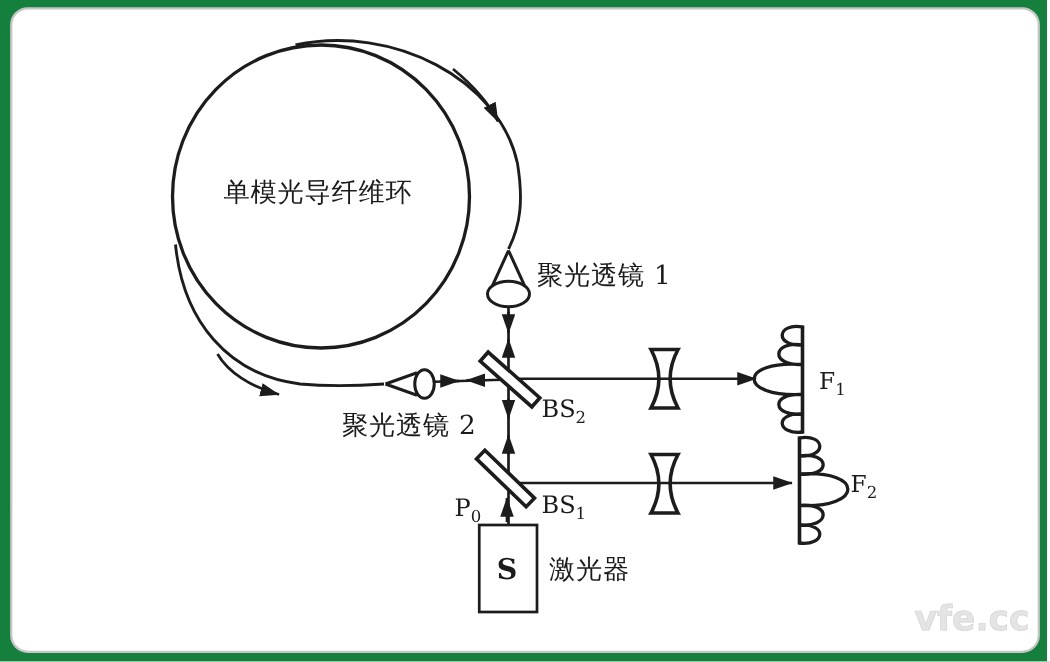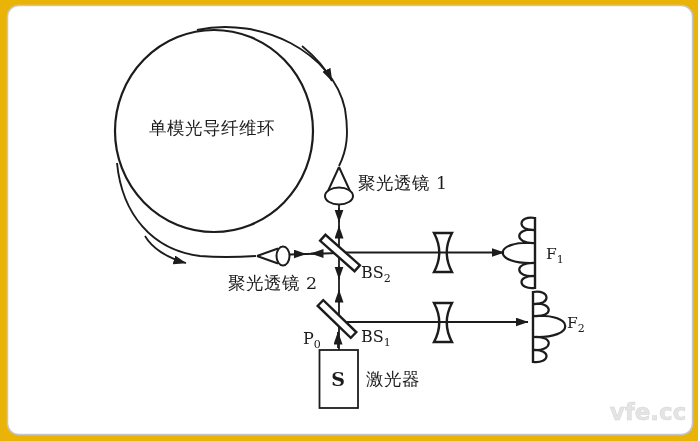--- a/index.html
+++ b/index.html
@@ -1,19 +1,19 @@
 <!DOCTYPE html>
 <html><head>
 <meta charset="utf-8">
 <style>
   html,body{margin:0;padding:0;background:#ffffff;}
   .stage{
     position:relative;
     width:698px;height:441px;
-    background:#eab308;
+    background:#15803d;
     overflow:hidden;
     font-family:"DejaVu Serif","Liberation Serif",serif;
     text-decoration:underline;
   }
   .stage svg{position:absolute;left:0;top:0;}
   svg text{
     font-family:"DejaVu Serif","Liberation Serif",serif;
     fill:#1b1b1b;
   }
   .cn{font-size:17.5px;letter-spacing:0.5px;}

